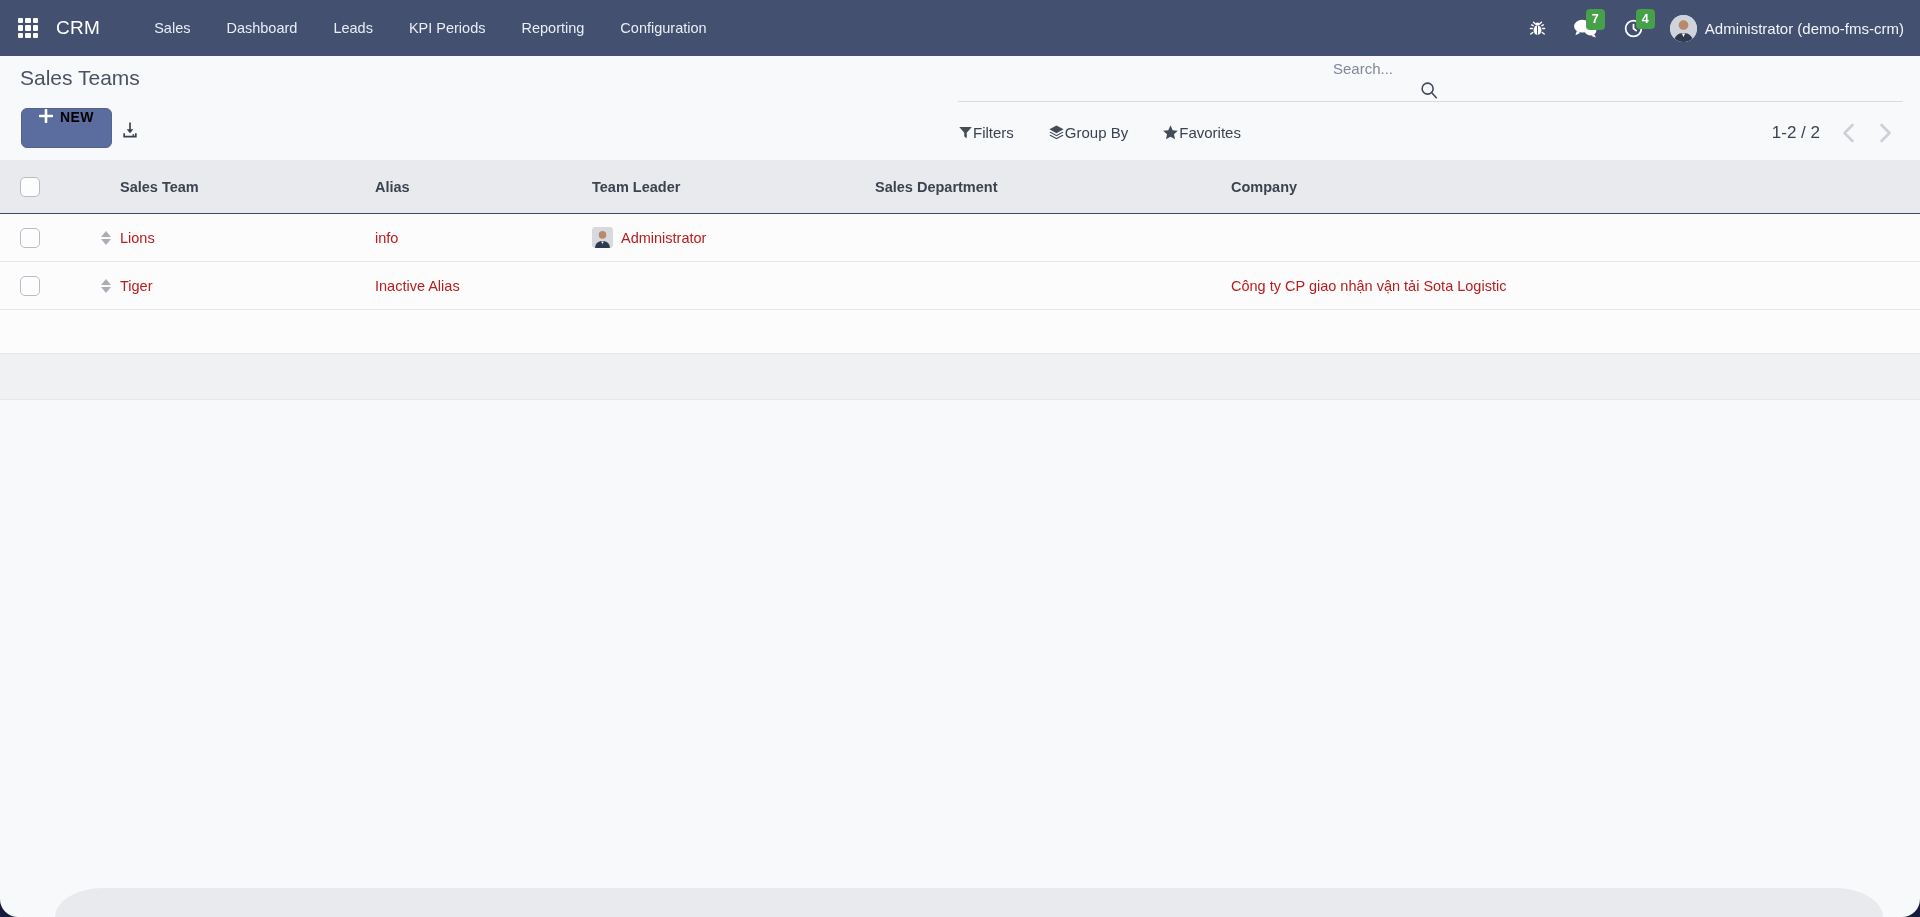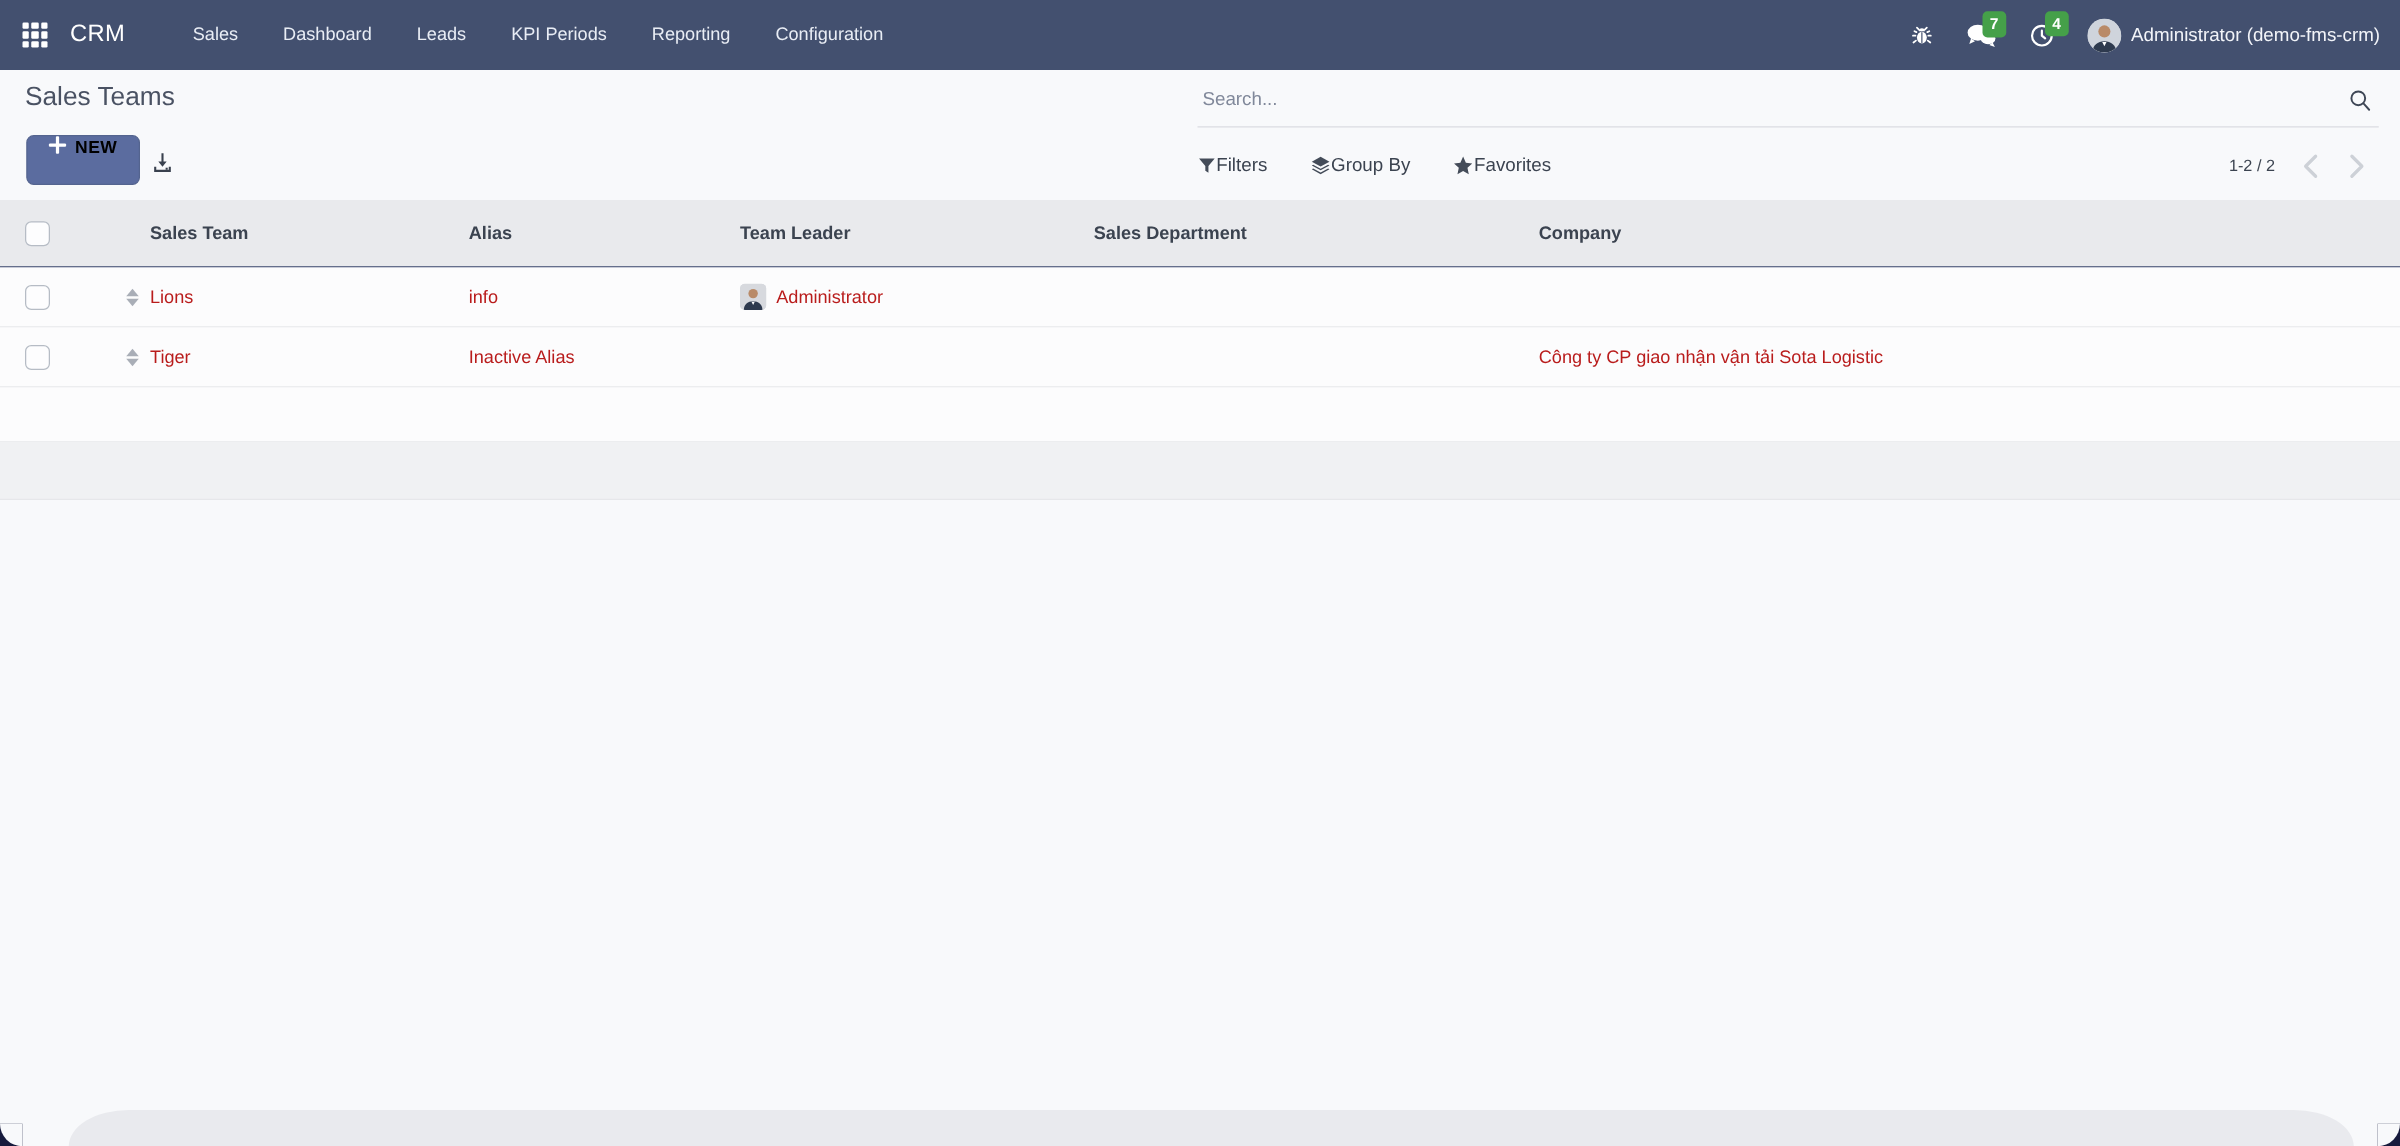--- a/index.html
+++ b/index.html
@@ -29,42 +29,42 @@
   }
   .user-block { display:flex; align-items:center; gap:8px; cursor:pointer; }
   .nav-avatar { width:27px; height:27px; border-radius:50%; overflow:hidden; background:#cfd4dc; flex:0 0 auto; }
   .user-name { font-size:15px; color:#f2f4f9; white-space:nowrap; }
 
   
   .title-row { position:relative; height:49px; }
   .page-title { position:absolute; left:20px; top:10px; font-size:21px; color:#4a5263; }
   .search-bar {
     position:absolute; left:958px; right:17px; top:2px; height:44px;
-    border-bottom:1px solid #dadce2; display:flex; align-items:center;
+    border-bottom:1px solid #dadce2; display:flex; align-items:center;flex-direction:column;
   }
   .search-input {
     border:none; outline:none; background:transparent; flex:1 1 auto;
     font-family:"Liberation Sans", sans-serif; font-size:15px; color:#3e4552; padding-left:4px;
   }
   .search-input::placeholder { color:#80889a; }
   .search-icon { flex:0 0 auto; margin-right:4px; cursor:pointer; display:flex; }
 
   
   .control-row { position:relative; height:55px; }
   .btn-new {
     position:absolute; left:21px; top:3px; height:40px; padding:0 17px;
     background:#5b6c9f; border:1px solid #54648f; border-radius:6px; color:#000000;
     font-size:14px; font-weight:bold; letter-spacing:.4px; display:flex; align-items:flex-start; gap:7px; cursor:pointer;
     font-family:"Liberation Sans", sans-serif;
   }
   .download-btn { position:absolute; left:116px; top:11px; cursor:pointer; display:flex; padding:4px; }
   .search-facets { position:absolute; left:958px; top:0; height:55px; display:flex; align-items:center; gap:34px; }
   .facet-btn { display:flex; align-items:center; gap:0; font-size:15px; color:#3b4350; cursor:pointer; white-space:nowrap; }
   .pager { position:absolute; right:28px; top:0; height:55px; display:flex; align-items:center; gap:22px; }
-  .pager-text { font-size:13px; color:#3b4350; }
+  .pager-text { font-size:17px; color:#3b4350; }
   .pager-nav { display:flex; align-items:center; gap:24px; }
   .pager-arrow { cursor:default; display:flex; }
 
   
   .list-table { width:100%; }
   .lt-grid { display:grid; grid-template-columns:62px 58px 255px 217px 283px 356px 1fr; align-items:center; }
   .thead {
     height:54px; background:#e9eaed; border-bottom:1px solid #3a476c;
     font-weight:bold; font-size:14.5px; color:#3b4350;
   }

